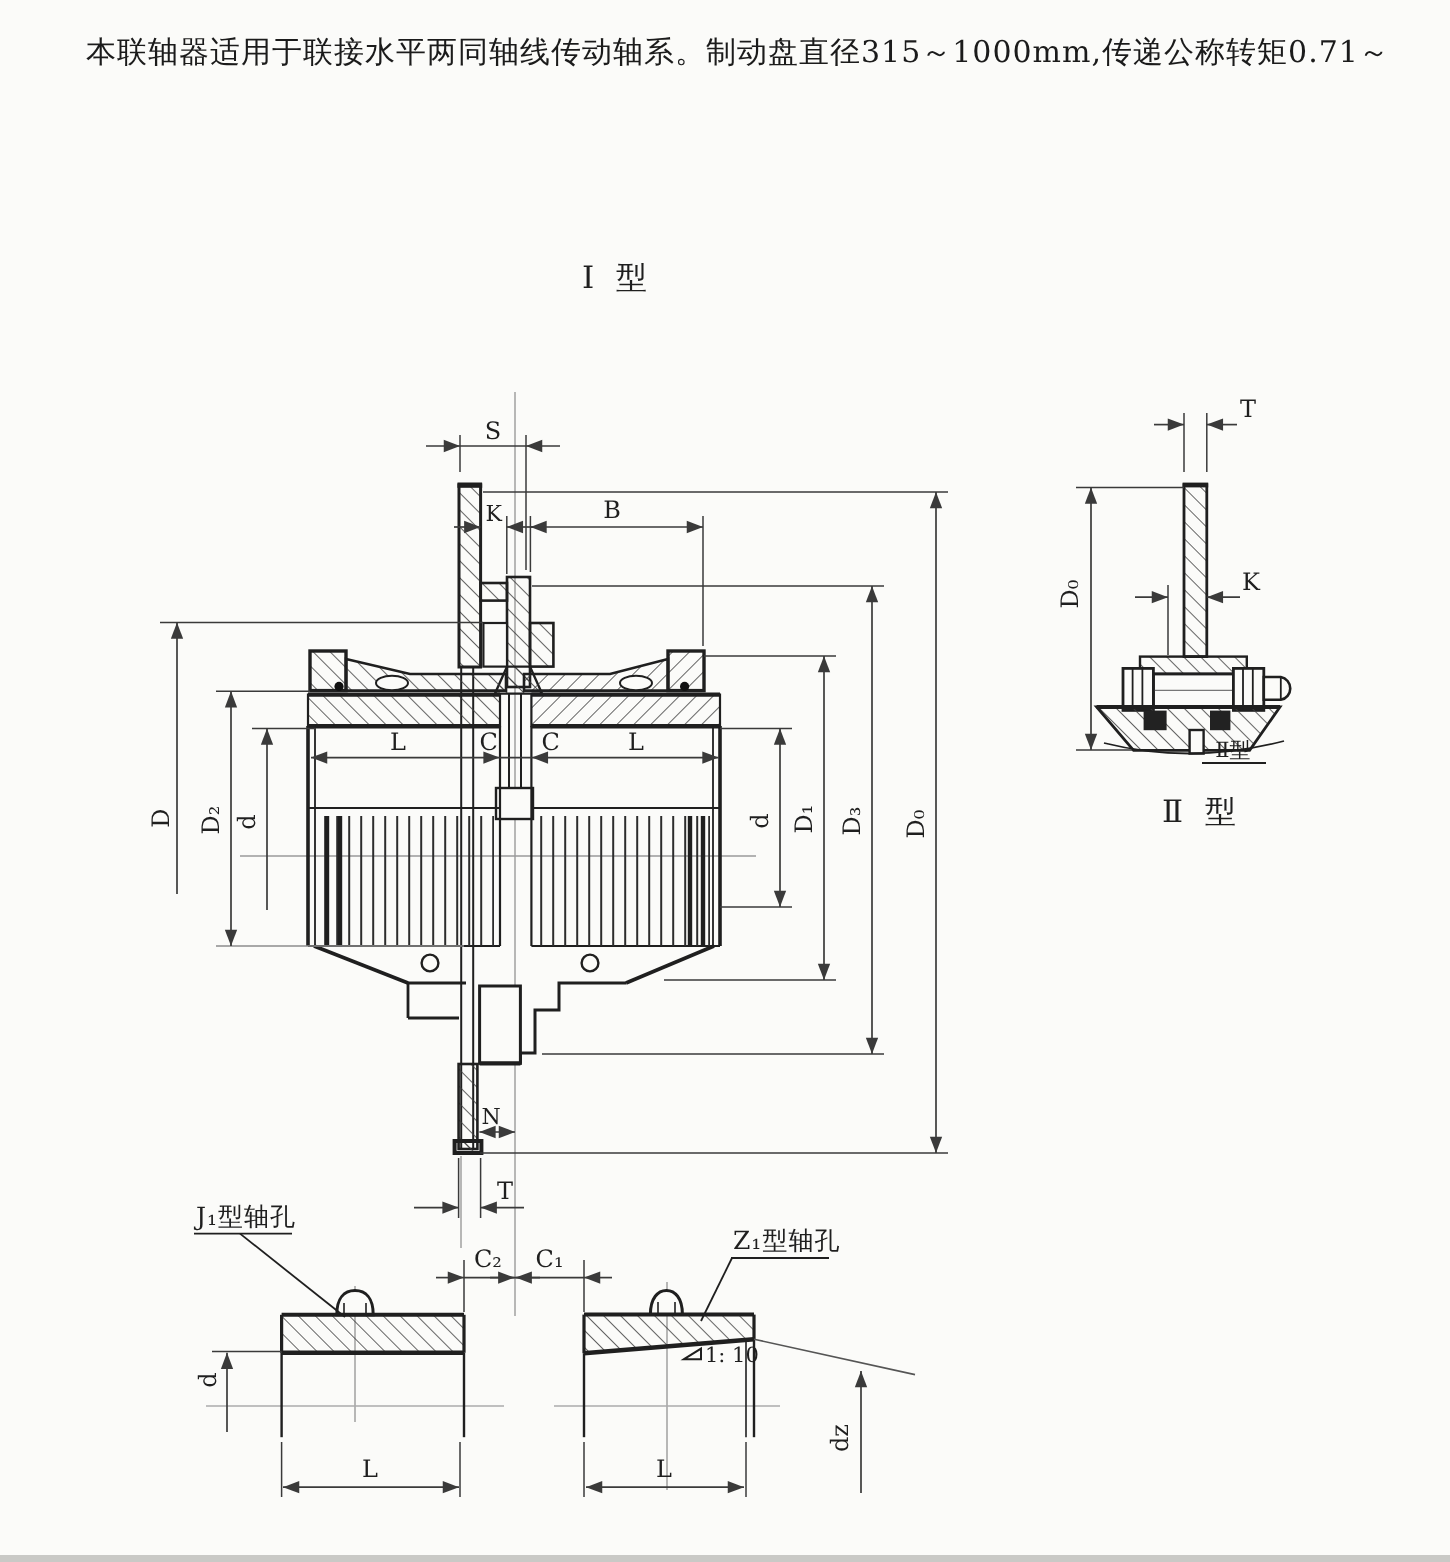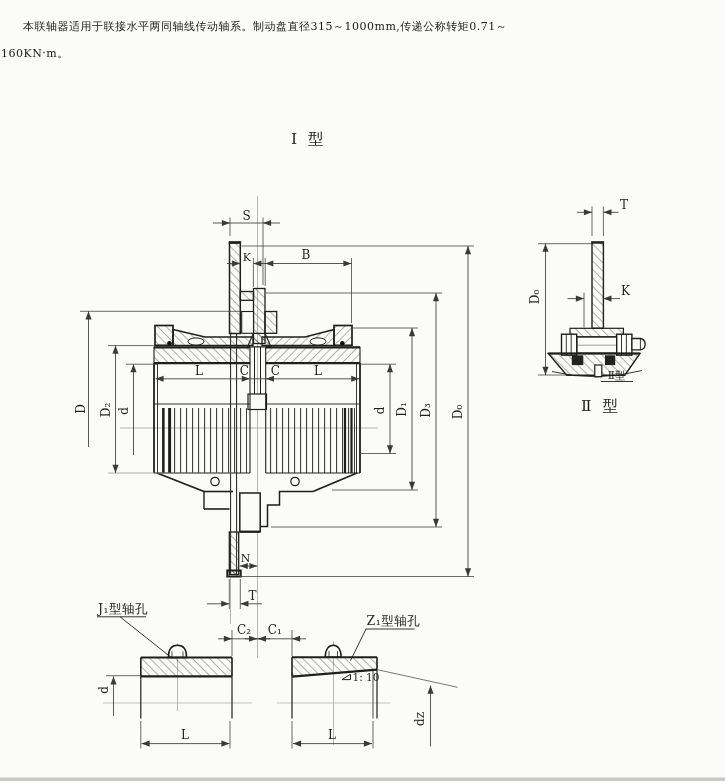--- a/index.html
+++ b/index.html
@@ -1,37 +1,36 @@
 <!DOCTYPE html>
 <html><head>
 <meta charset="utf-8">
 <style>
   html,body{margin:0;padding:0;background:#e8e8e6;}
   .page{
     position:relative;width:725px;height:781px;margin:0 auto;
     background:#fbfbf9;overflow:hidden;
     font-family:"DejaVu Serif","Liberation Serif",serif;color:#1b1b1b;
   }
-  .intro{position:absolute;top:13px;left:1px;right:14px;font-size:11px;line-height:27px;letter-spacing:0.5px;}
+  .intro{position:absolute;top:13px;left:13px;right:14px;font-size:15px;line-height:27px;letter-spacing:0.5px;}
   .intro .ln1{text-indent:2em;}
   svg text{font-family:"DejaVu Serif","Liberation Serif",serif;fill:#1f1f1f;}
   .dl{font-size:12px;}
   .dls{font-size:11px;}
   .cap{font-size:15.5px;letter-spacing:3px;}
   .cjk{font-size:12.5px;letter-spacing:0.5px;}
   .small{font-size:10.5px;}
 </style>
 </head>
 <body>
 
 <div class="page">
 
   <div class="intro">
     <div class="ln1">本联轴器适用于联接水平两同轴线传动轴系。制动盘直径315～1000mm,传递公称转矩0.71～</div>
-    <div class="ln2">160KN·m。</div>
   </div>
 
   <svg width="725" height="781" viewBox="0 0 725 781">
     <defs>
       <pattern id="h1" width="6" height="6" patternUnits="userSpaceOnUse" patternTransform="rotate(-45)">
         <line x1="0" y1="0" x2="0" y2="6" stroke="#3d3d3d" stroke-width="0.8"></line>
       </pattern>
       <pattern id="h2" width="6" height="6" patternUnits="userSpaceOnUse" patternTransform="rotate(45)">
         <line x1="0" y1="0" x2="0" y2="6" stroke="#3d3d3d" stroke-width="0.8"></line>
       </pattern>

